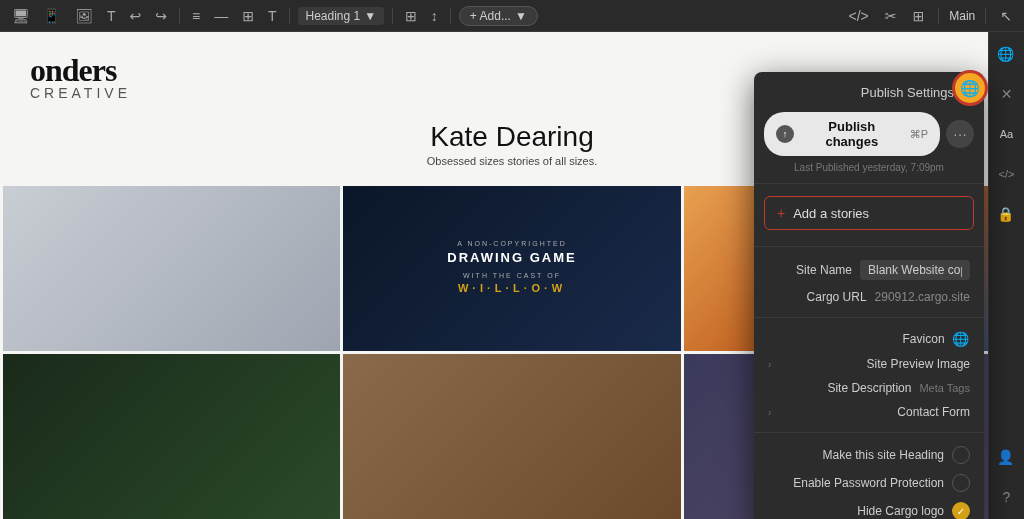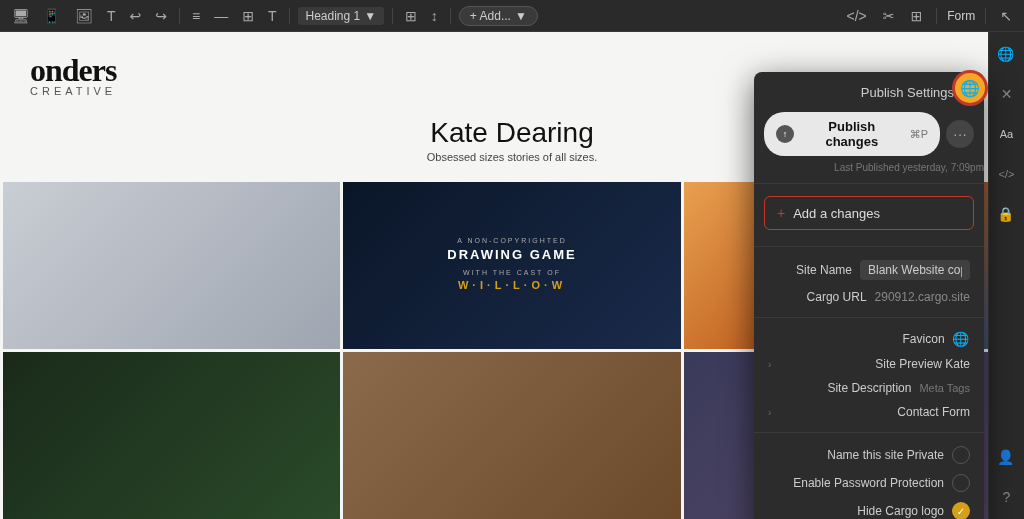--- a/index.html
+++ b/index.html
@@ -128,21 +128,21 @@
       align-items: center;
     }
     .site-logo {
       font-family: serif;
       font-size: 32px;
       font-weight: 900;
       color: #111;
       letter-spacing: -1px;
     }
     .site-logo-sub {
-      font-size: 11px;
+      font-size: 14px;
       letter-spacing: 4px;
       color: #555;
       margin-top: -4px;
     }
     .site-hero {
       text-align: center;
       padding: 10px 0 15px;
     }
     .site-hero-name {
       font-family: Liberation Sans, sans-serif;
@@ -283,21 +283,21 @@
       background: #444;
       border-radius: 50%;
       display: flex;
       align-items: center;
       justify-content: center;
       color: #aaa;
       font-size: 14px;
       cursor: pointer;
     }
     .last-published {
-      text-align: right;
+      text-align: center;
       color: #777;
       font-size: 10px;
       padding-bottom: 10px;
     }
 
     
     .add-domain-row {
       margin: 4px 10px 8px;
       border: 1.5px solid #c0392b;
       border-radius: 6px;
@@ -419,21 +419,21 @@
   <div class="toolbar-separator"></div>
   <div class="toolbar-add">
     <span>+ Add...</span>
     <span>▼</span>
   </div>
   <div class="toolbar-right">
     <span class="toolbar-icon">&lt;/&gt;</span>
     <span class="toolbar-icon">✂</span>
     <span class="toolbar-icon">⊞</span>
     <div class="toolbar-separator"></div>
-    <span class="toolbar-main-label">Form</span>
+    <span class="toolbar-main-label">Main</span>
     <div class="toolbar-separator"></div>
     <span class="toolbar-icon">↖</span>
   </div>
 </div>
 
 <div class="main-area">
 
   <div class="canvas">
 
     <div class="site-preview">
@@ -493,21 +493,21 @@
         </button>
         <div class="publish-more">
           <span>···</span>
         </div>
       </div>
       <div class="last-published">Last Published yesterday, 7:09pm</div>
 
       <div class="panel-section">
         <div class="add-domain-row">
           <span style="color:#c0392b;font-size:14px;">+</span>
-          <span class="add-domain-label">Add a changes</span>
+          <span class="add-domain-label">Add a stories</span>
         </div>
       </div>
 
       <div class="panel-section">
         <div class="panel-row">
           <span class="panel-row-label">Site Name</span>
           <input class="site-name-input" value="Blank Website copy" readonly="" style="width: 110px;">
         </div>
         <div class="panel-row">
           <span class="panel-row-label">Cargo URL</span>
@@ -515,35 +515,35 @@
         </div>
       </div>
 
       <div class="panel-section">
         <div class="panel-row">
           <span class="panel-row-label">Favicon</span>
           <span class="globe-icon-blue">🌐</span>
         </div>
         <div class="panel-row">
           <span class="panel-row-chevron">›</span>
-          <span class="panel-row-label">Site Preview Kate</span>
+          <span class="panel-row-label">Site Preview Image</span>
         </div>
         <div class="panel-row">
           <span class="panel-row-label">Site Description</span>
           <span class="panel-row-meta">Meta Tags</span>
         </div>
         <div class="panel-row">
           <span class="panel-row-chevron">›</span>
           <span class="panel-row-label">Contact Form</span>
         </div>
       </div>
 
       <div class="panel-section">
         <div class="panel-row">
-          <span class="panel-row-label">Name this site Private</span>
+          <span class="panel-row-label">Make this site Heading</span>
           <div class="check-circle"></div>
         </div>
         <div class="panel-row">
           <span class="panel-row-label">Enable Password Protection</span>
           <div class="check-circle"></div>
         </div>
         <div class="panel-row">
           <span class="panel-row-label">Hide Cargo logo</span>
           <div class="check-circle-gold">✓</div>
         </div>

